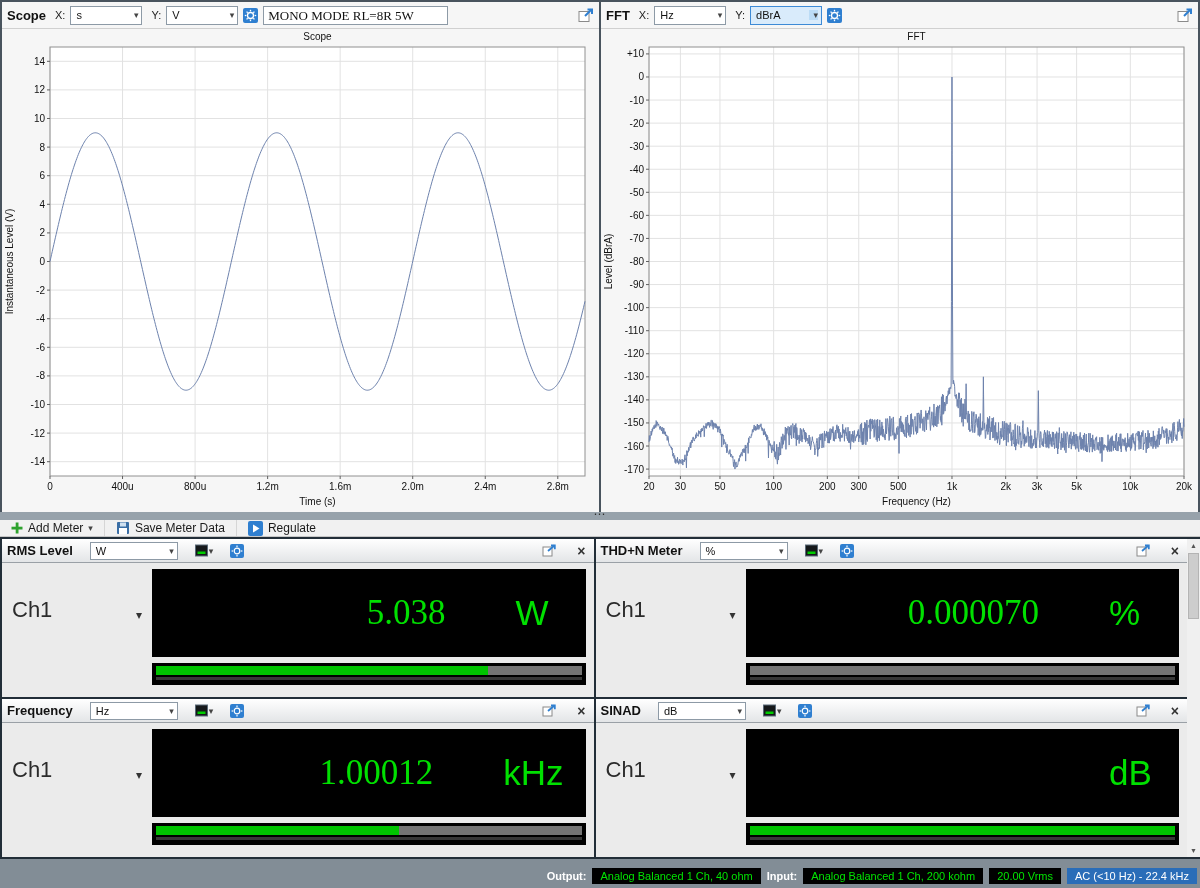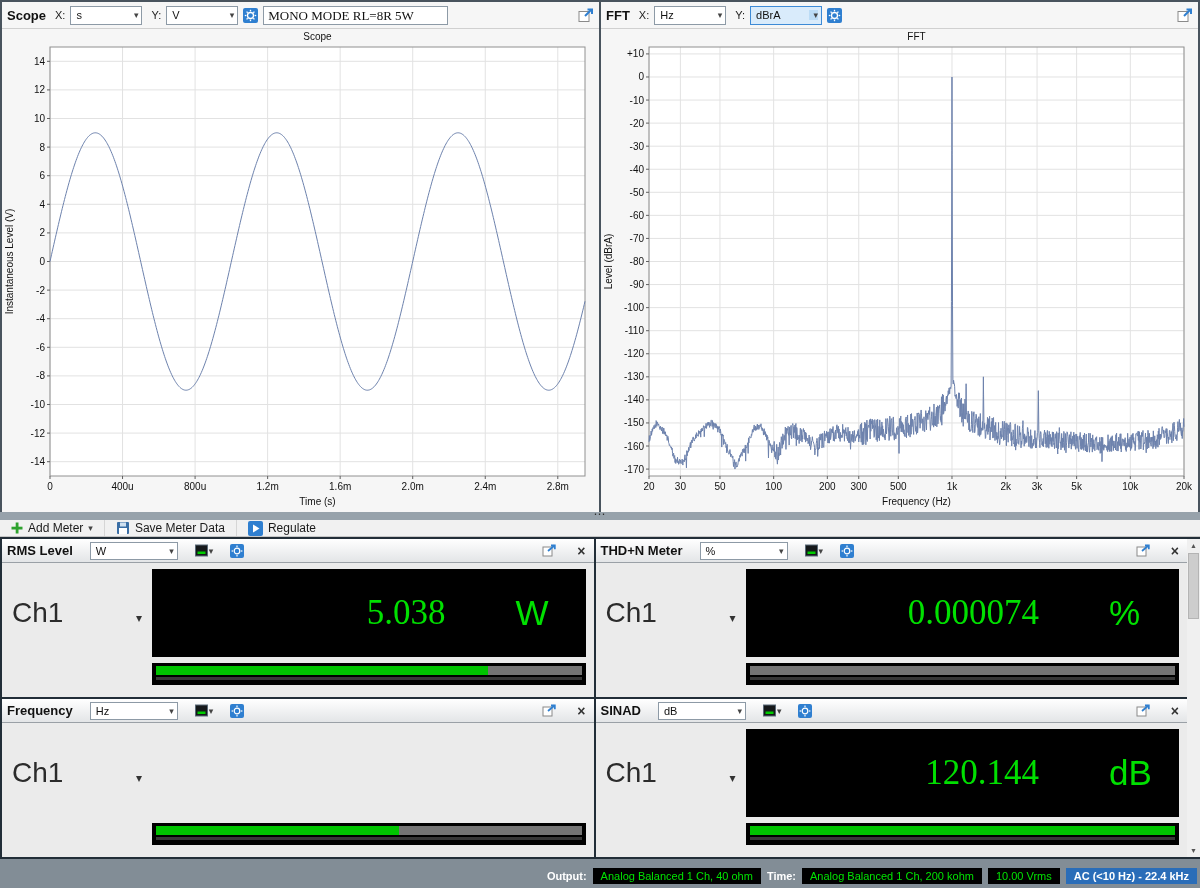--- a/index.html
+++ b/index.html
@@ -34,41 +34,41 @@
   .meters-grid { flex:1; display:grid; grid-template-columns:1fr 1fr; grid-template-rows:158px 158px; gap:2px; }
   .meter-panel { background:#ebebeb; display:flex; flex-direction:column; overflow:hidden; }
   .meter-header { height:24px; background:linear-gradient(#ffffff,#e3e5e7); border-bottom:1px solid #9aa0a6; display:flex; align-items:center; gap:17px; padding:0 5px; }
   .meter-title { font-size:13px; font-weight:bold; color:#111; }
   .meter-header .dropdown { height:18px; }
   .disp-icon { display:inline-flex; align-items:center; gap:1px; }
   .disp-icon .caret { font-size:9px; color:#444; }
   .close-btn { font-size:14px; font-weight:bold; color:#333; padding:0 3px; cursor:default; }
   .meter-body { position:relative; flex:1; background:#ebebeb; }
   .ch-label { position:absolute; left:10px; top:34px; width:130px; display:flex; align-items:center; justify-content:space-between; color:#2b2b2b; cursor:default; }
-  .ch-name { font-size:28px; }
+  .ch-name { font-size:22px; }
   .ch-caret { font-size:12px; color:#333; margin-top:10px; }
   .display { position:absolute; left:150px; right:8px; top:6px; height:88px; background:#000; display:flex; align-items:center; justify-content:flex-end; }
   .display .val { font-size:35px; color:#00e000; margin-right:70px;font-family:Liberation Serif, serif; }
   .display .unit { font-size:35px; color:#00e000; min-width:48px; text-align:left; margin-right:22px; }
   .bar { position:absolute; left:150px; right:8px; top:100px; height:22px; background:#000; padding:3px 4px; }
   .bar-track { height:9px; background:#757575; position:relative; overflow:hidden; }
   .bar-fill { height:100%; background:#00c400; width:0; }
   .bar-line { height:3px; background:#383838; margin-top:2px; }
 
   
   .scrollbar { width:13px; background:#f0f0f0; position:relative; }
   .sb-arrow { position:absolute; left:0; width:13px; height:13px; font-size:7px; color:#555; text-align:center; line-height:13px; }
   .sb-up { top:0; } .sb-down { bottom:0; }
   .sb-thumb { position:absolute; left:1px; right:1px; top:14px; height:66px; background:#cdcdcd; border:1px solid #b4b4b4; }
 
   
   .status-bar { height:34px; background:#828d96; display:flex; align-items:center; justify-content:flex-end; gap:6px; padding:0 3px; }
   .sb-label { font-size:11px; font-weight:bold; color:#ffffff; }
   .sb-box { background:#000; color:#00e400; font-size:11px; padding:2px 8px; white-space:nowrap; }
-  .sb-box.blue { background:#2a6db8; color:#ffffff;font-weight:bold; }
+  .sb-box.blue { background:#2a6db8; color:#ffffff; }
 </style>
 </head>
 <body>
 
 <div class="app">
 
   <div class="charts-row">
 
     <div class="chart-panel">
       <div class="panel-header">
@@ -457,21 +457,21 @@
               </svg>
           </span>
           <span class="close-btn">×</span>
         </div>
         <div class="meter-body">
           <div class="ch-label">
             <span class="ch-name">Ch1</span>
             <span class="ch-caret">▾</span>
           </div>
           <div class="display">
-            <span class="val">0.000074</span>
+            <span class="val">0.000070</span>
             <span class="unit">%</span>
           </div>
           <div class="bar">
             <div class="bar-track">
                 <div class="bar-fill" style="width: 0%;"></div>
               </div>
             <div class="bar-line"></div>
           </div>
         </div>
       </div>
@@ -509,20 +509,24 @@
                 <path d="M9 1.5 h3.8 v3.8" fill="none" stroke="#2f7fd0" stroke-width="1.8"></path>
               </svg>
           </span>
           <span class="close-btn">×</span>
         </div>
         <div class="meter-body">
           <div class="ch-label">
             <span class="ch-name">Ch1</span>
             <span class="ch-caret">▾</span>
           </div>
+          <div class="display">
+            <span class="val">1.00012</span>
+            <span class="unit">kHz</span>
+          </div>
           <div class="bar">
             <div class="bar-track">
                 <div class="bar-fill" style="width: 57%;"></div>
               </div>
             <div class="bar-line"></div>
           </div>
         </div>
       </div>
 
       <div class="meter-panel">
@@ -559,21 +563,20 @@
               </svg>
           </span>
           <span class="close-btn">×</span>
         </div>
         <div class="meter-body">
           <div class="ch-label">
             <span class="ch-name">Ch1</span>
             <span class="ch-caret">▾</span>
           </div>
           <div class="display">
-            <span class="val">120.144</span>
             <span class="unit">dB</span>
           </div>
           <div class="bar">
             <div class="bar-track">
                 <div class="bar-fill" style="width: 100%;"></div>
               </div>
             <div class="bar-line"></div>
           </div>
         </div>
       </div>
@@ -582,19 +585,19 @@
     <div class="scrollbar">
       <div class="sb-arrow sb-up">▲</div>
       <div class="sb-thumb"></div>
       <div class="sb-arrow sb-down">▼</div>
     </div>
   </div>
 
   <div class="status-bar">
     <span class="sb-label">Output:</span>
     <span class="sb-box">Analog Balanced 1 Ch, 40 ohm</span>
-    <span class="sb-label">Time:</span>
+    <span class="sb-label">Input:</span>
     <span class="sb-box">Analog Balanced 1 Ch, 200 kohm</span>
-    <span class="sb-box">10.00 Vrms</span>
+    <span class="sb-box">20.00 Vrms</span>
     <span class="sb-box blue">AC (&lt;10 Hz) - 22.4 kHz</span>
   </div>
 
 </div>
 
 </body></html>

